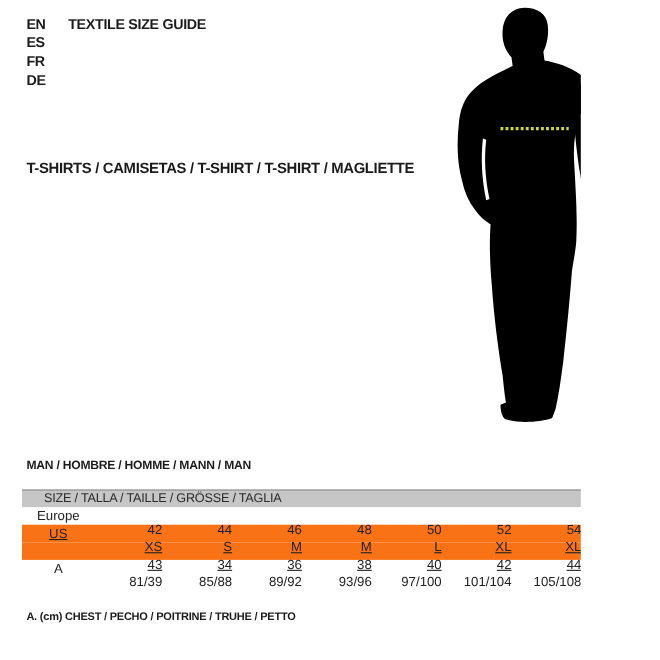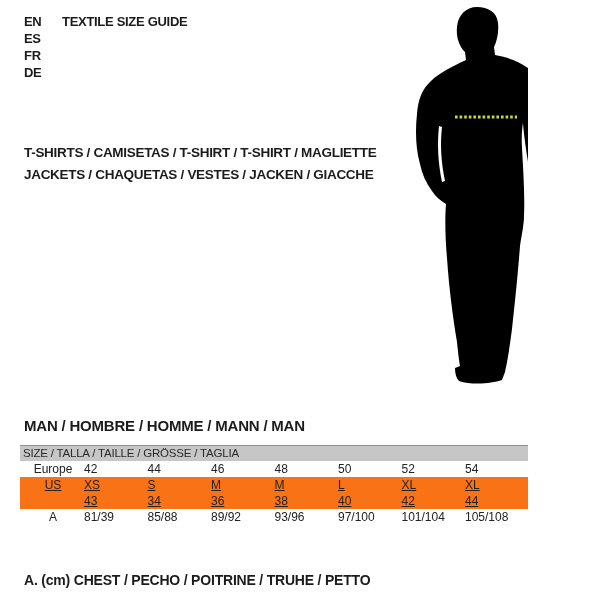--- a/index.html
+++ b/index.html
@@ -11,34 +11,34 @@
   .lang-block{position:absolute;left:24px;top:13px;}
   .lang-row{display:grid;grid-template-columns:38px auto;line-height:17px;
     font-size:13px;font-weight:600;letter-spacing:-0.3px;white-space:nowrap;}
   
   .categories{position:absolute;left:24px;top:109px;margin-top:33px;}
   .category-line{font-size:13.5px;font-weight:700;line-height:22px;
     letter-spacing:-0.3px;white-space:nowrap;}
   
   .figure-wrap{position:absolute;left:405px;top:0;width:195px;height:400px;}
   
-  .section-title{position:absolute;left:24px;top:417px;font-size:15px;
+  .section-title{position:absolute;left:24px;top:417px;font-size:11px;
     font-weight:700;letter-spacing:-0.2px;}
   
   .size-table{position:absolute;left:20px;top:445px;width:572px;}
   .st-header{height:15px;background:#c6c6c6;border-top:1px solid #8f8f8f;
-    font-size:11.5px;line-height:15px;padding-left:3px;color:#2b2b2b;
+    font-size:11.5px;line-height:15px;padding-left:20px;color:#2b2b2b;
     letter-spacing:-0.2px;}
   .st-row{display:grid;grid-template-columns:64px repeat(8,1fr);
     height:16px;line-height:16px;font-size:12px;color:#222;}
   .st-row.shaded{background:#f97316;text-decoration:underline;}
-  .st-row .cell{text-align:left;}
+  .st-row .cell{text-align:right;margin-top:12px;}
   .st-row .row-label{text-align:center;padding-left:2px;}
   
-  .footnote{position:absolute;left:24px;top:572px;font-size:14px;
+  .footnote{position:absolute;left:24px;top:556px;font-size:10px;
     font-weight:700;letter-spacing:-0.2px;}
 </style>
 </head>
 <body>
 
 <div class="page">
 
   <div class="lang-block">
     <div class="lang-row">
       <span>EN</span>
@@ -50,21 +50,20 @@
     <div class="lang-row">
       <span>FR</span>
     </div>
     <div class="lang-row">
       <span>DE</span>
     </div>
   </div>
 
   <div class="categories">
     <div class="category-line">T-SHIRTS / CAMISETAS / T-SHIRT / T-SHIRT / MAGLIETTE</div>
-    <div class="category-line">JACKETS / CHAQUETAS / VESTES / JACKEN / GIACCHE</div>
   </div>
 
   <div class="figure-wrap">
     <svg width="195" height="400" viewBox="0 0 195 400">
       <path fill="#000000" d="
         M 72,7
         C 61,7 53,15 52,27
         C 51,37 54,46 60,52
         L 61,60
         C 48,66 34,73 26,81

